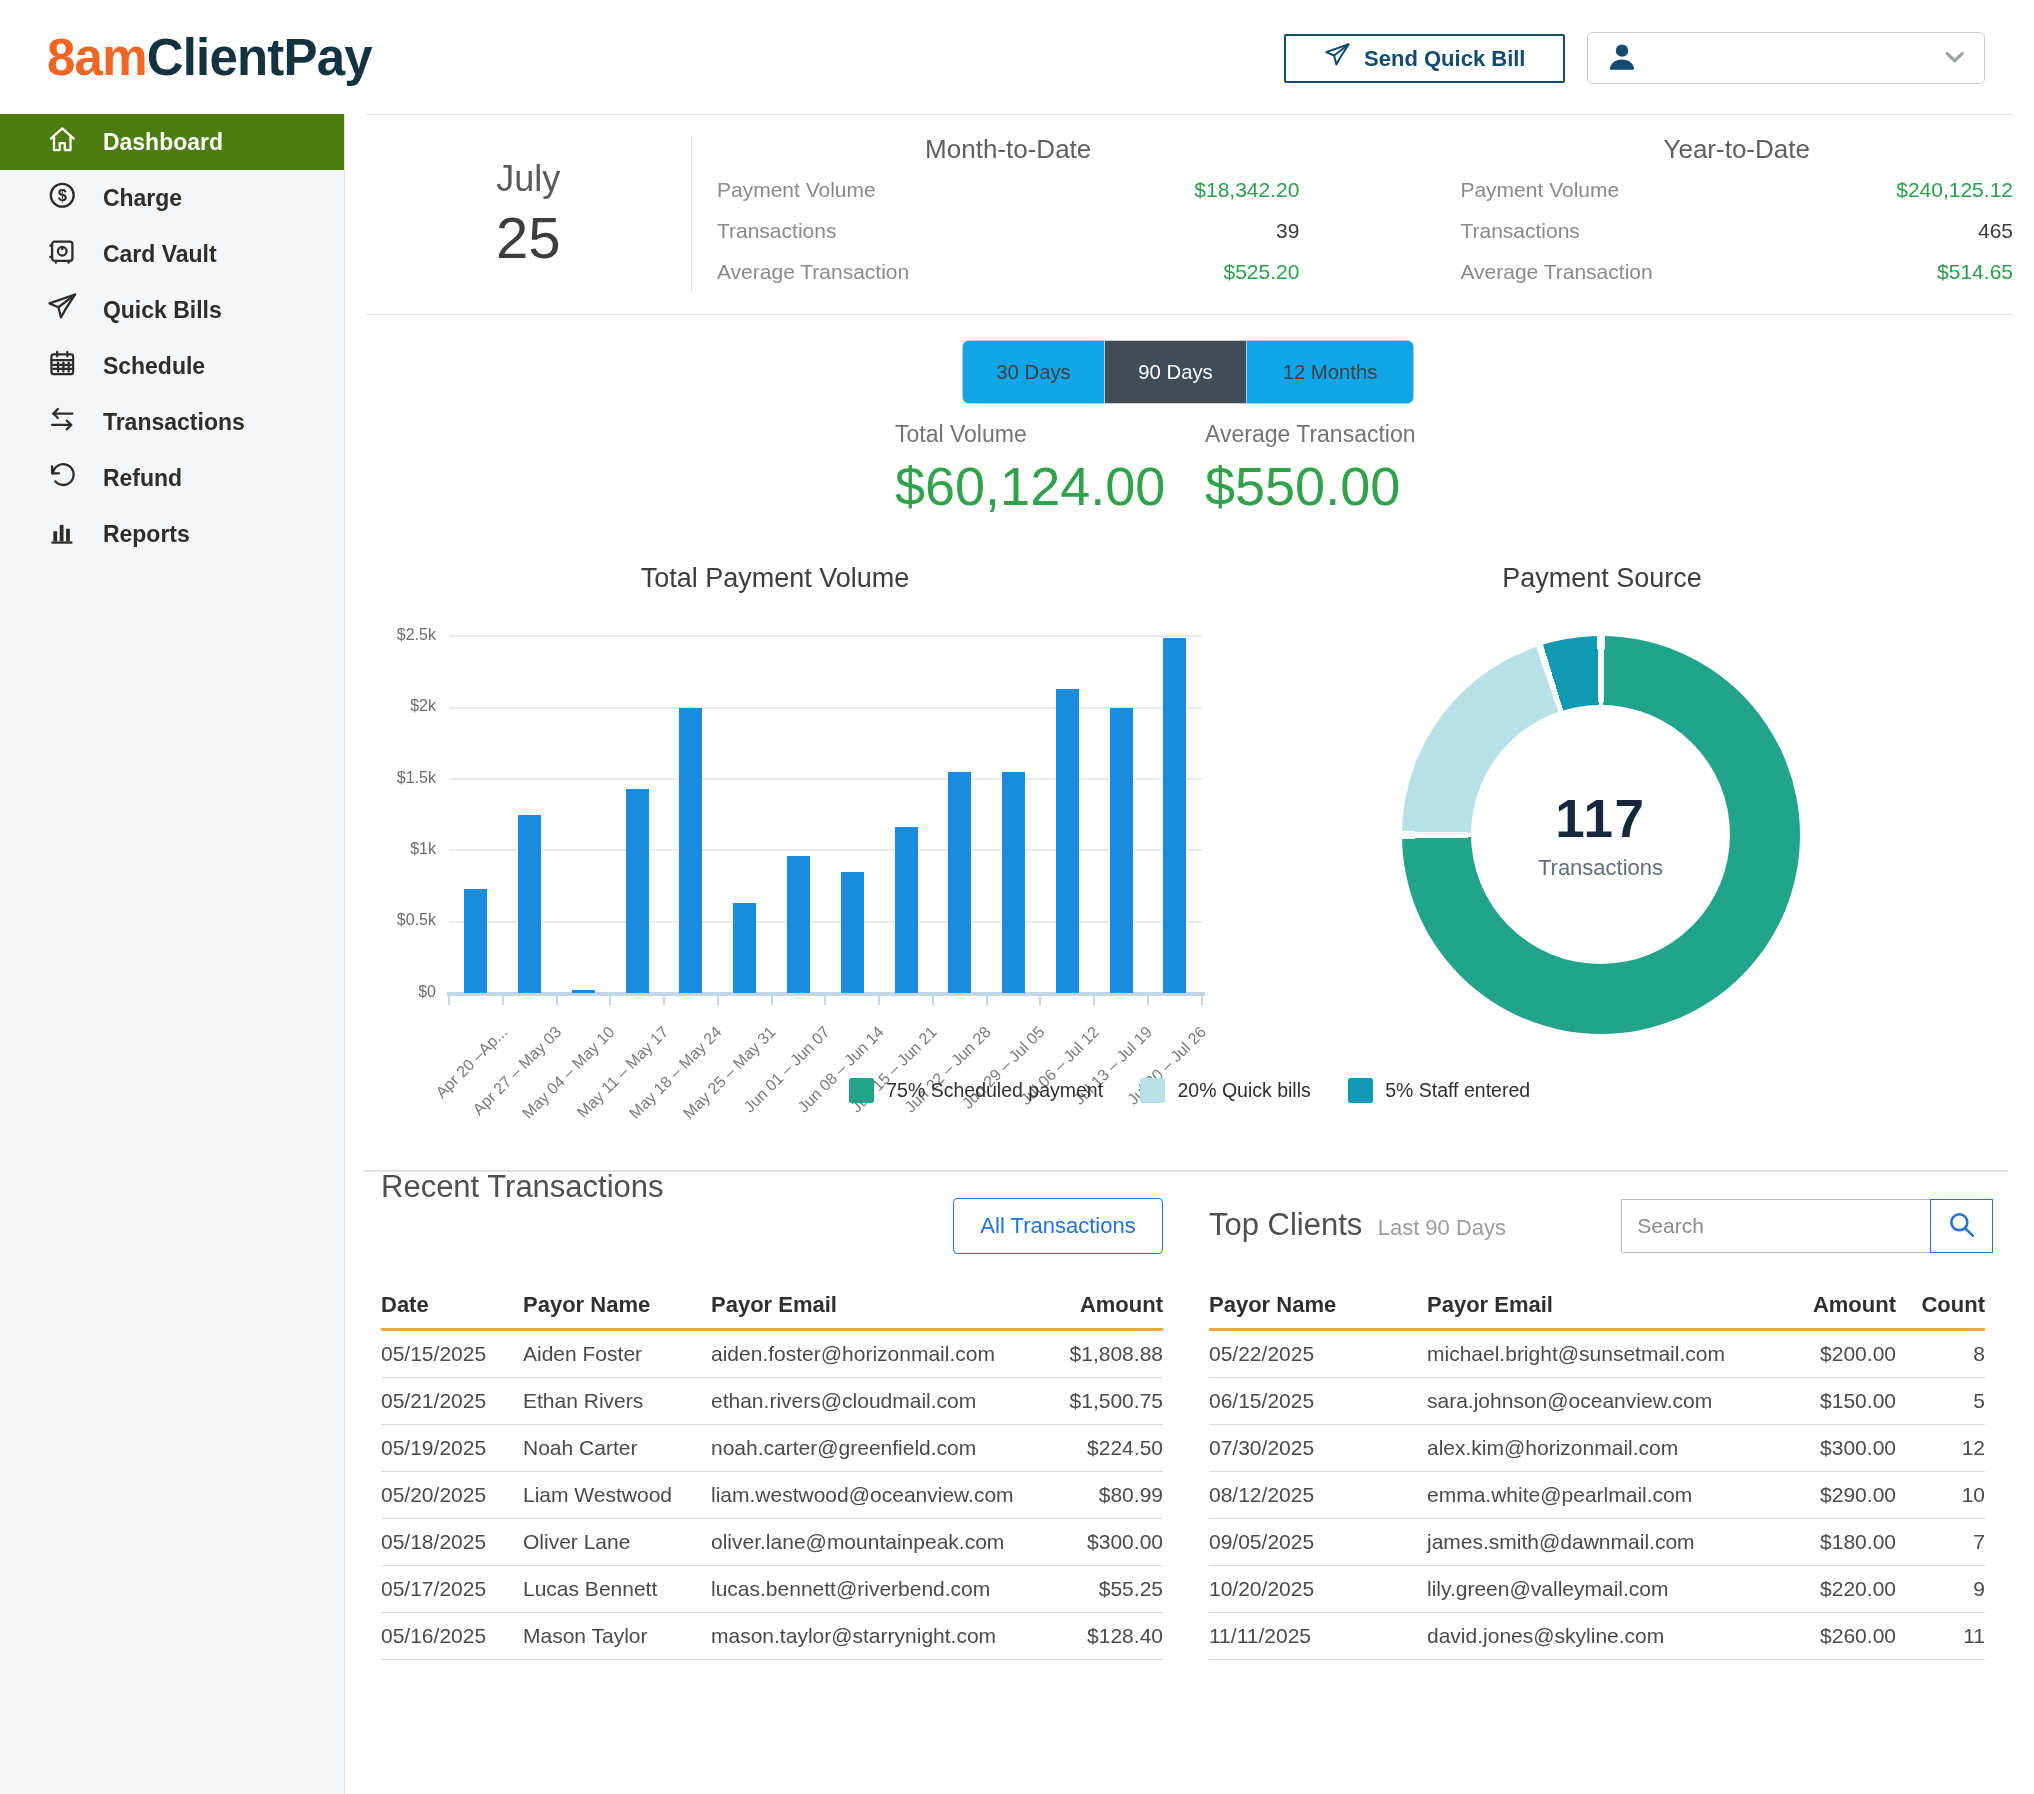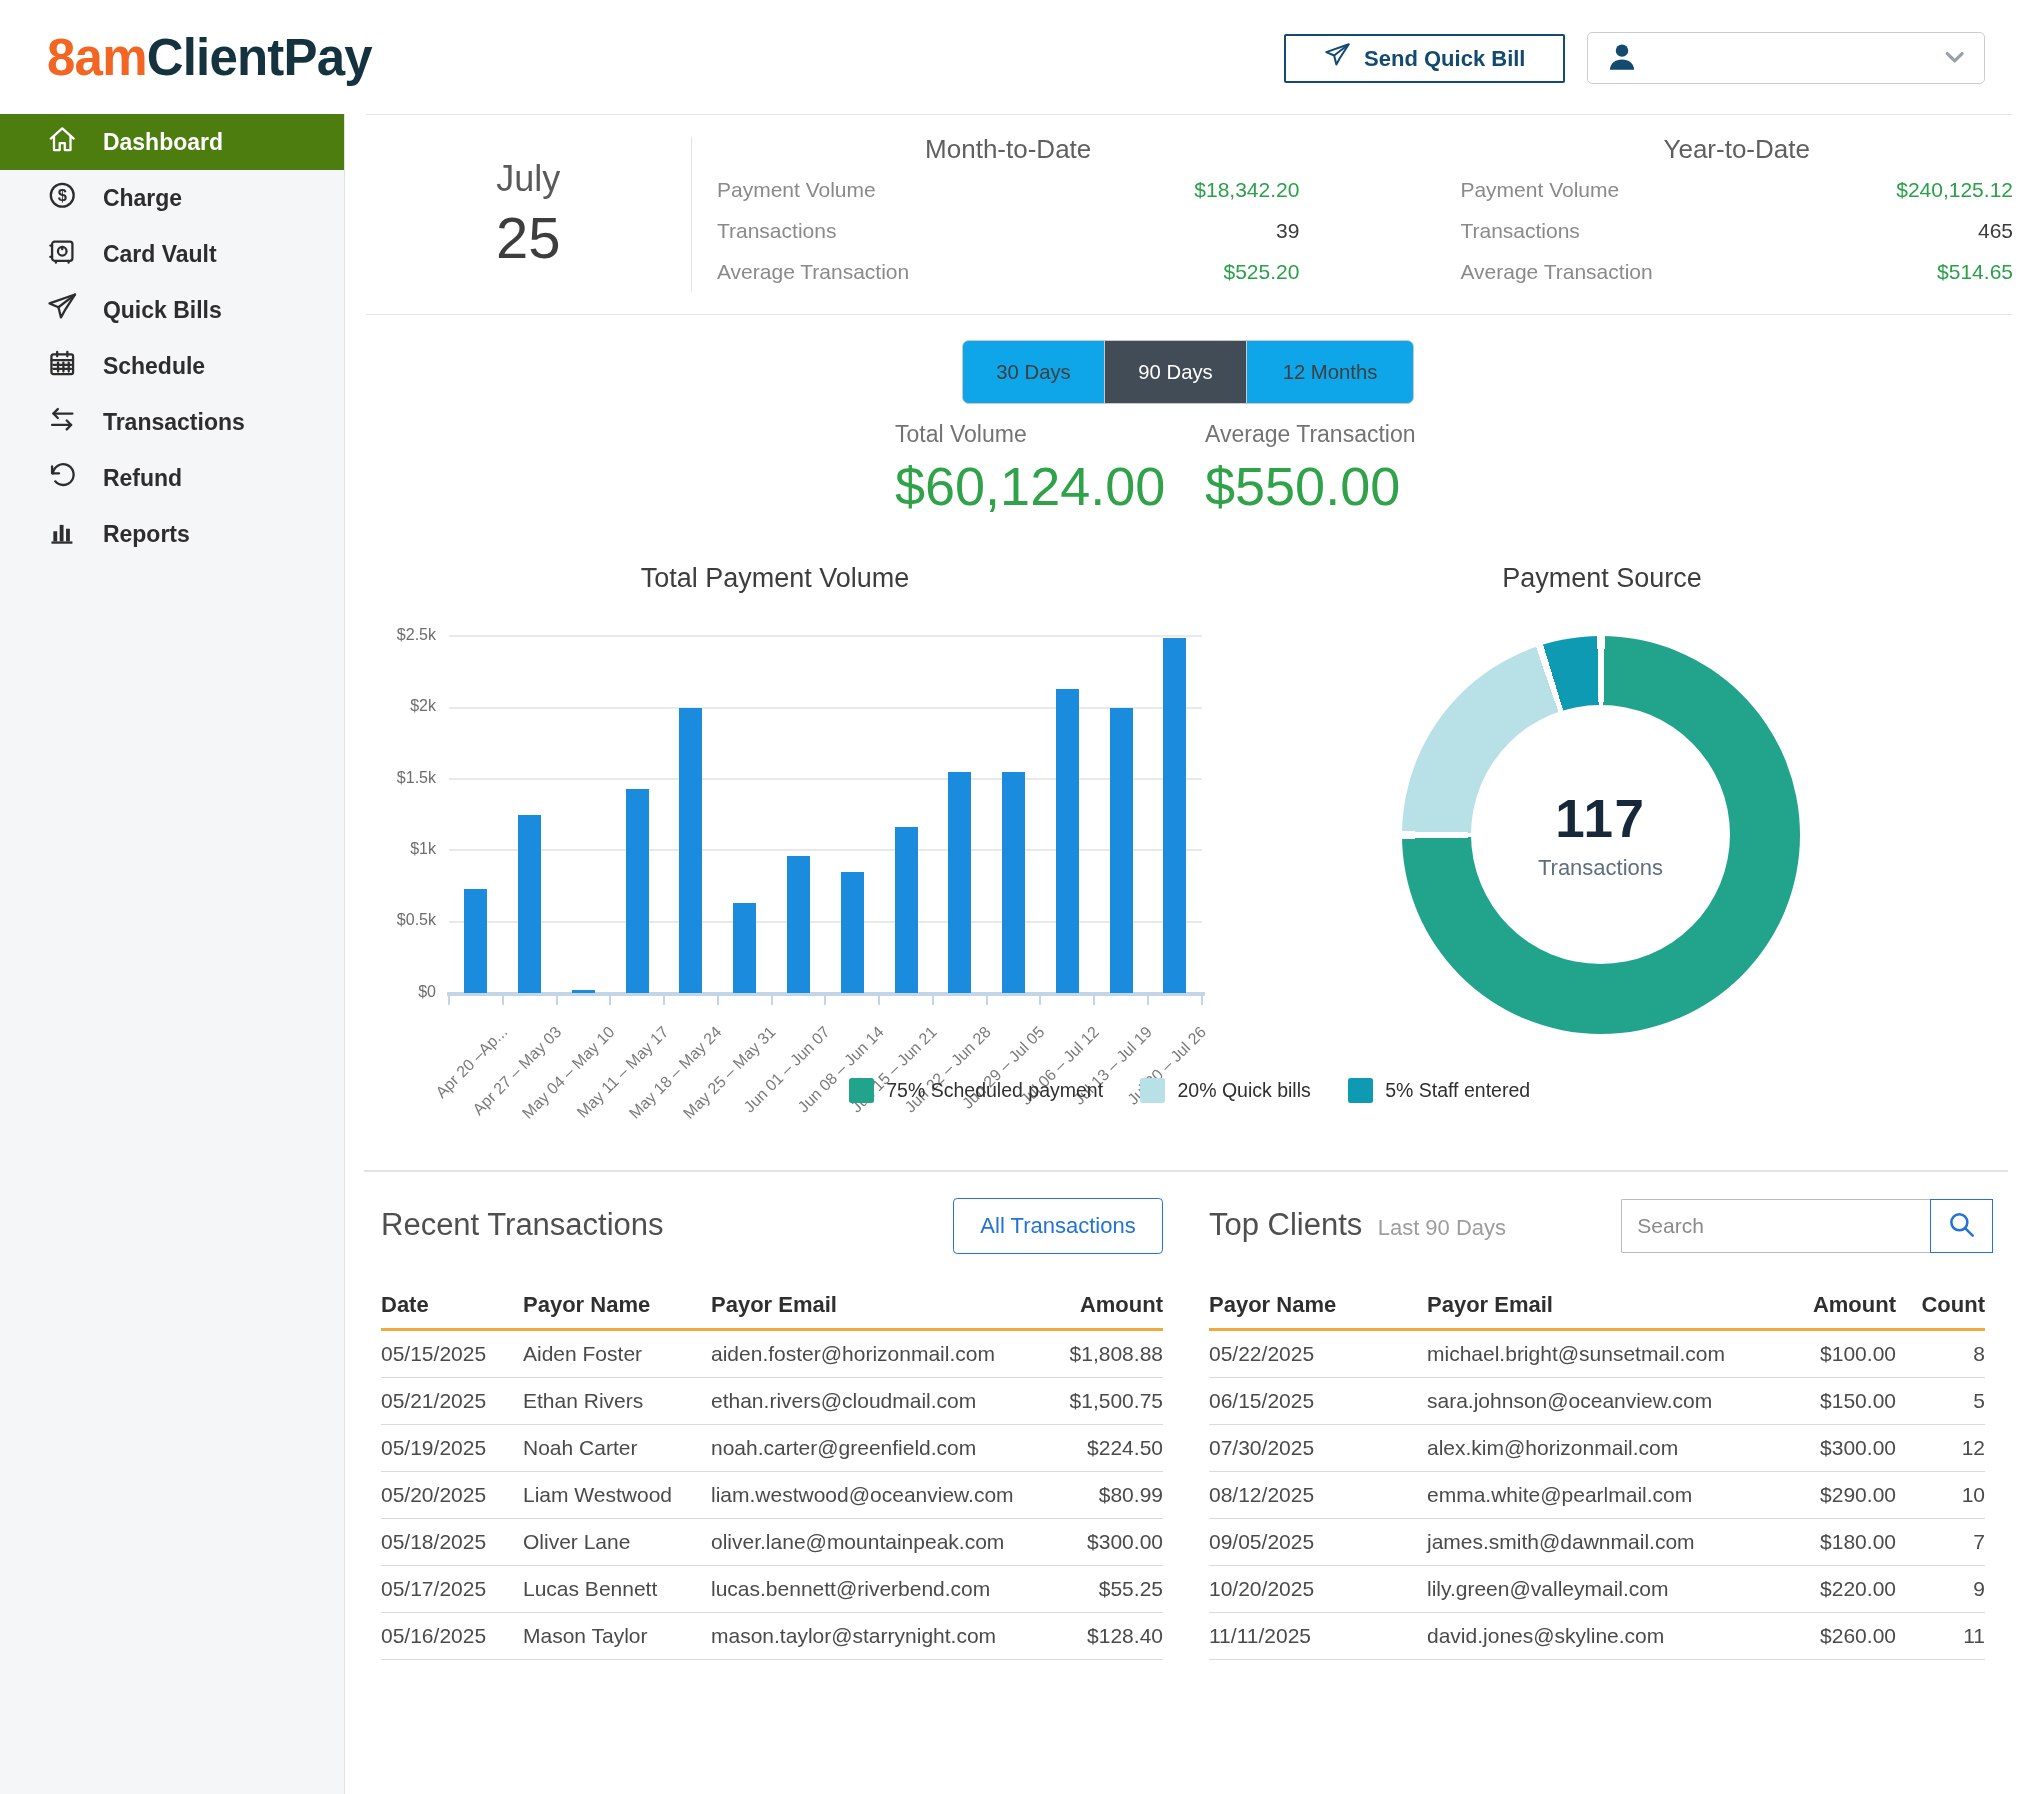--- a/index.html
+++ b/index.html
@@ -333,21 +333,21 @@
         <span class="legend-text">20% Quick bills</span>
       </div>
       <div class="legend-item">
         <span class="swatch" style="background: rgb(15, 154, 179);"></span>
         <span class="legend-text">5% Staff entered</span>
       </div>
     </div>
 
   <div class="divider"></div>
 
-  <div class="sec-heading" style="left:381px;top:1207px;">
+  <div class="sec-heading" style="left:381px;top:1169px;">
     <span>Recent Transactions</span>
   </div>
   <div class="all-tx-btn">All Transactions</div>
   <div class="table left" id="table-left">
       <div class="thead">
         <div class="cell">Date</div>
         <div class="cell">Payor Name</div>
         <div class="cell">Payor Email</div>
         <div class="cell num">Amount</div>
       </div>
@@ -413,21 +413,21 @@
   <div class="table right" id="table-right">
       <div class="thead">
         <div class="cell">Payor Name</div>
         <div class="cell">Payor Email</div>
         <div class="cell num">Amount</div>
         <div class="cell num">Count</div>
       </div>
       <div class="trow">
         <div class="cell">05/22/2025</div>
         <div class="cell">michael.bright@sunsetmail.com</div>
-        <div class="cell num">$100.00</div>
+        <div class="cell num">$200.00</div>
         <div class="cell num">8</div>
       </div>
       <div class="trow">
         <div class="cell">06/15/2025</div>
         <div class="cell">sara.johnson@oceanview.com</div>
         <div class="cell num">$150.00</div>
         <div class="cell num">5</div>
       </div>
       <div class="trow">
         <div class="cell">07/30/2025</div>

